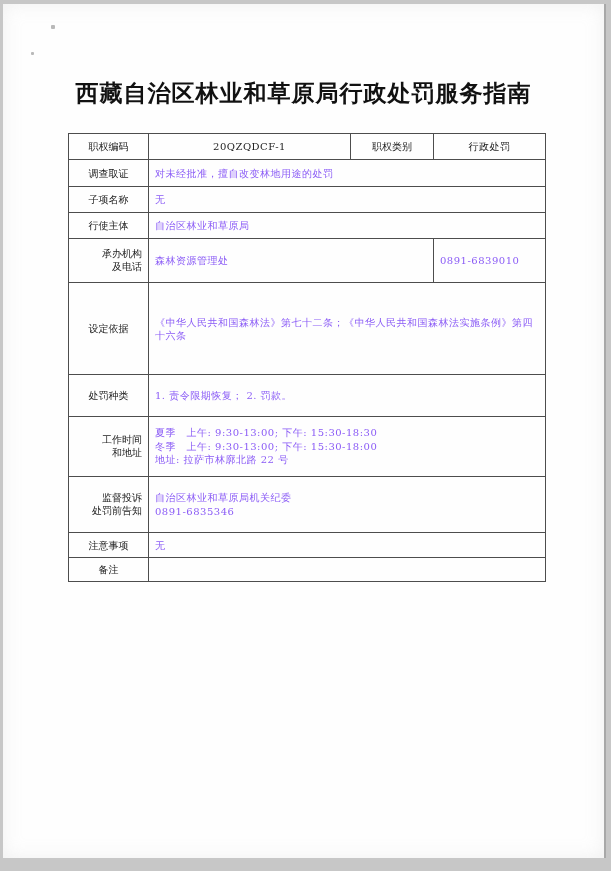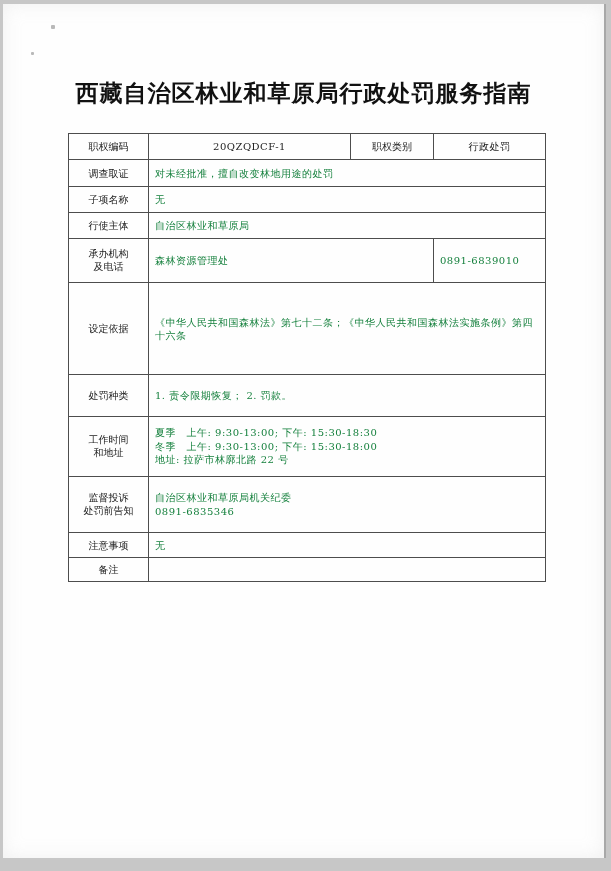--- a/index.html
+++ b/index.html
@@ -63,27 +63,27 @@
   }
   td.lbl {
     text-align: center;
     padding: 2px 2px;
     color: #222;
   }
   td.val {
     text-align: left;
     padding-left: 8px;
     letter-spacing: 0.5px;
-    color: #15803d;
+    color: #8b5cf6;
   }
   td.center {
     text-align: center;
     letter-spacing: 0.5px;
   }
-  .lbl div { line-height: 1.25; }
+  .lbl div { line-height: 1.25; text-align: right; }
   .multiline div { line-height: 1.35; }
 </style>
 </head>
 <body>
 
 <div class="page">
   <div class="speck s1"></div>
   <div class="speck s2"></div>
 
   <div class="doc-title">西藏自治区林业和草原局行政处罚服务指南</div>

